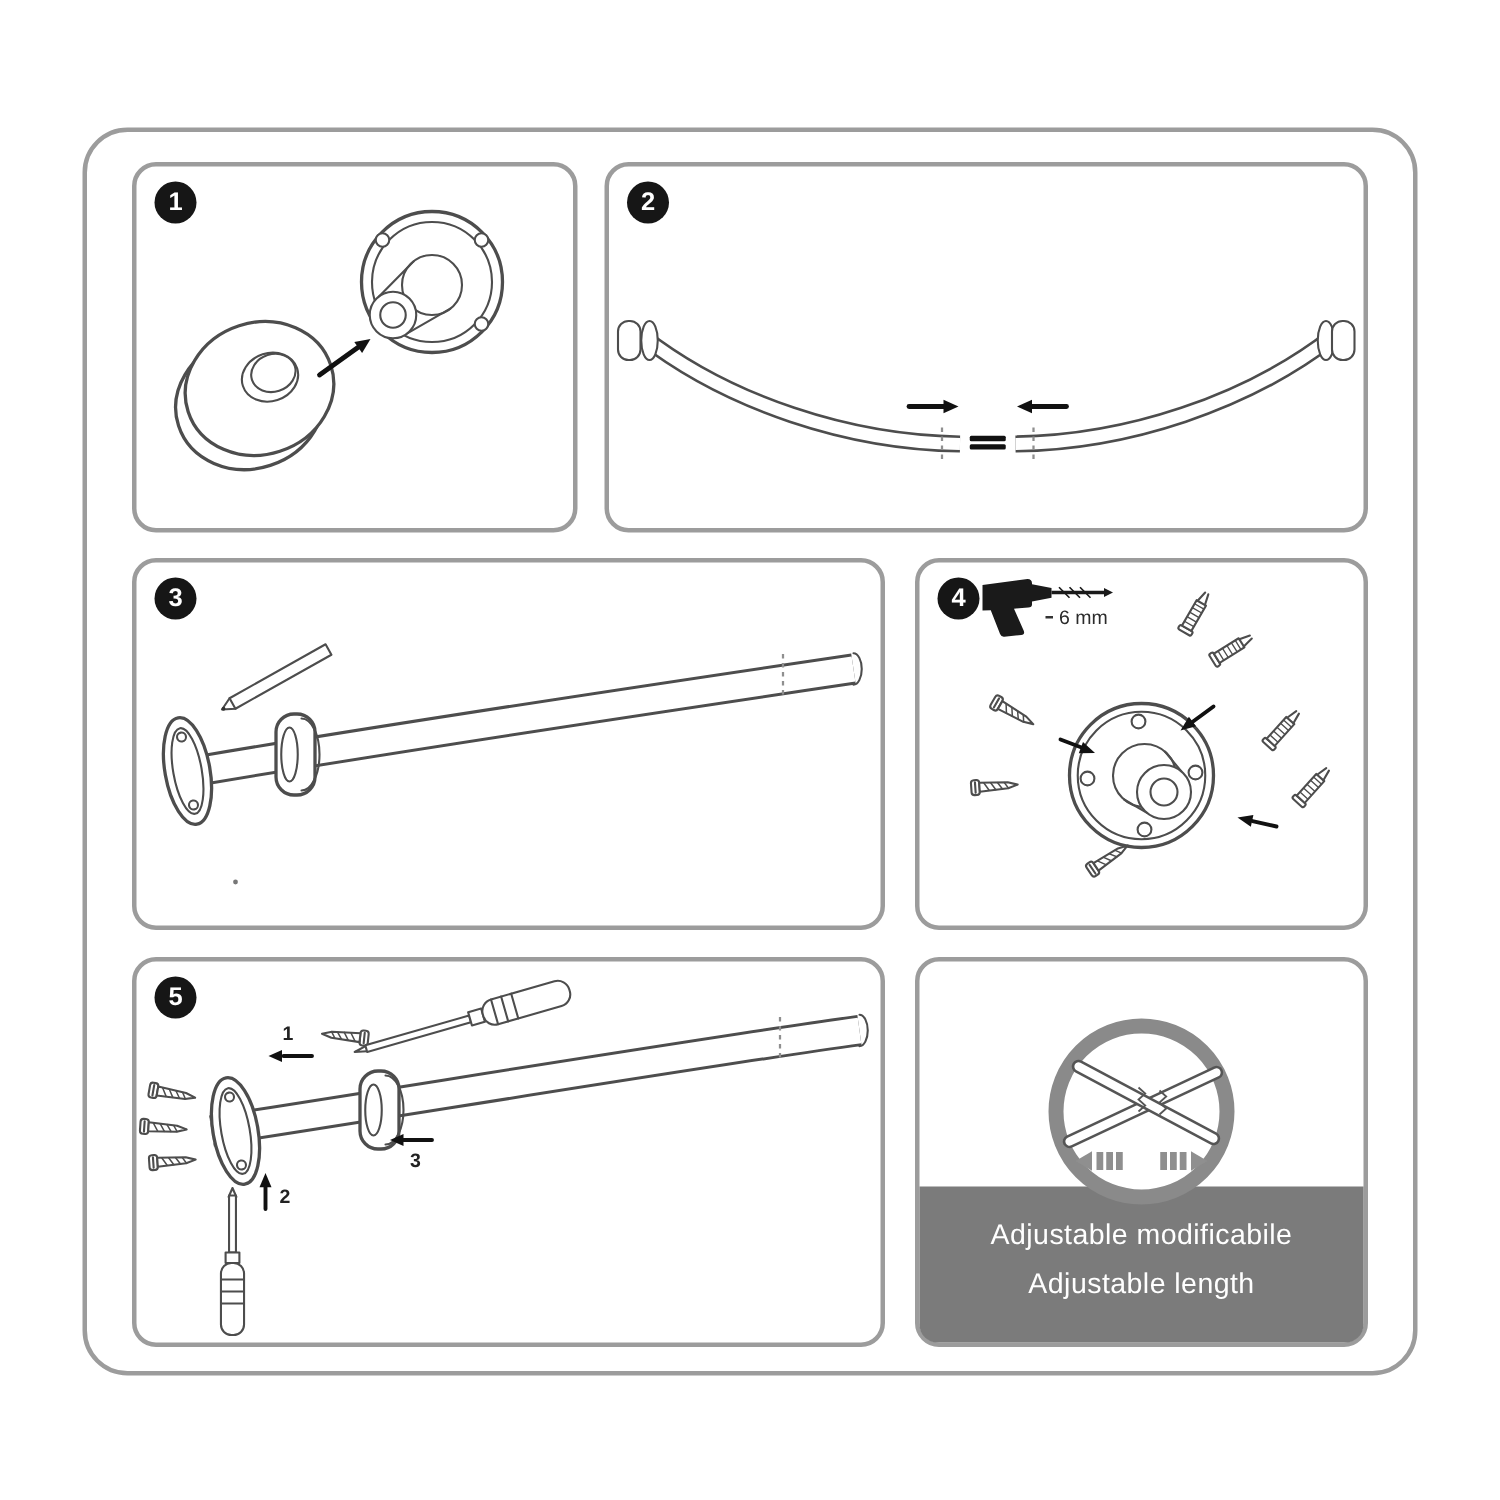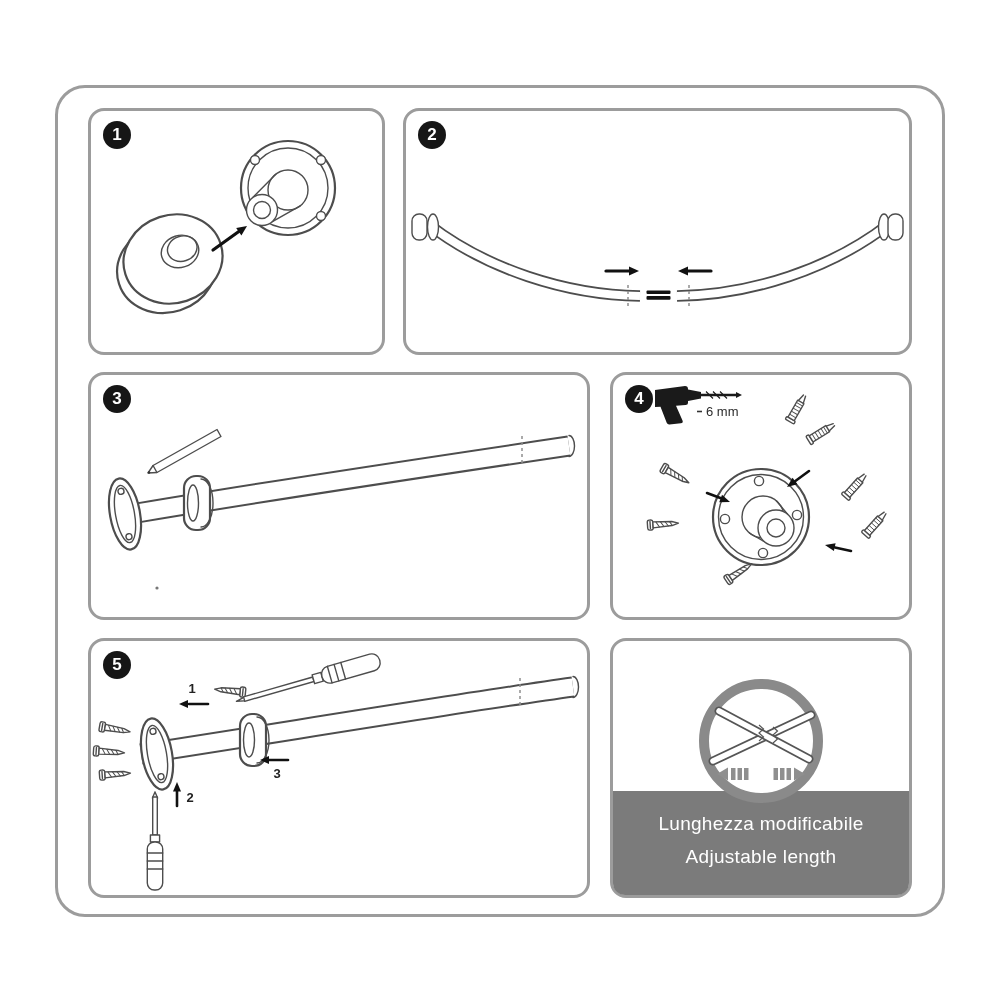--- a/index.html
+++ b/index.html
@@ -249,21 +249,21 @@
         <rect class="s1f" x="-2.3" y="6" width="4.6" height="38"></rect>
         <rect class="s1f" x="-4.6" y="44" width="9.2" height="7"></rect>
         <rect class="s1f" x="-7.7" y="51" width="15.4" height="48" rx="7"></rect>
         <path class="s1" d="M -7.7 62 H 7.7 M -7.7 70 H 7.7 M -7.7 78 H 7.7"></path>
       </g>
     </svg>
   </div>
 
   <div class="panel" id="p6">
     <div class="info-box">
-      <div class="info-line">Lunghezza modificabile</div>
+      <div class="info-line">Adjustable modificabile</div>
       <div class="info-line">Adjustable length</div>
     </div>
     <svg viewBox="0 0 296 254">
       <g transform="translate(148,100)">
         <circle r="57" fill="#ffffff" stroke="#8a8a8a" stroke-width="10"></circle>
         <g>
           <path d="M -48 20 L 50 -26" stroke="#555" stroke-width="9" fill="none" stroke-linecap="round"></path>
           <path d="M -48 20 L 50 -26" stroke="#fff" stroke-width="5.5" fill="none" stroke-linecap="round"></path>
           <path d="M -42 -30 L 48 18" stroke="#555" stroke-width="9" fill="none" stroke-linecap="round"></path>
           <path d="M -42 -30 L 48 18" stroke="#fff" stroke-width="5.5" fill="none" stroke-linecap="round"></path>

